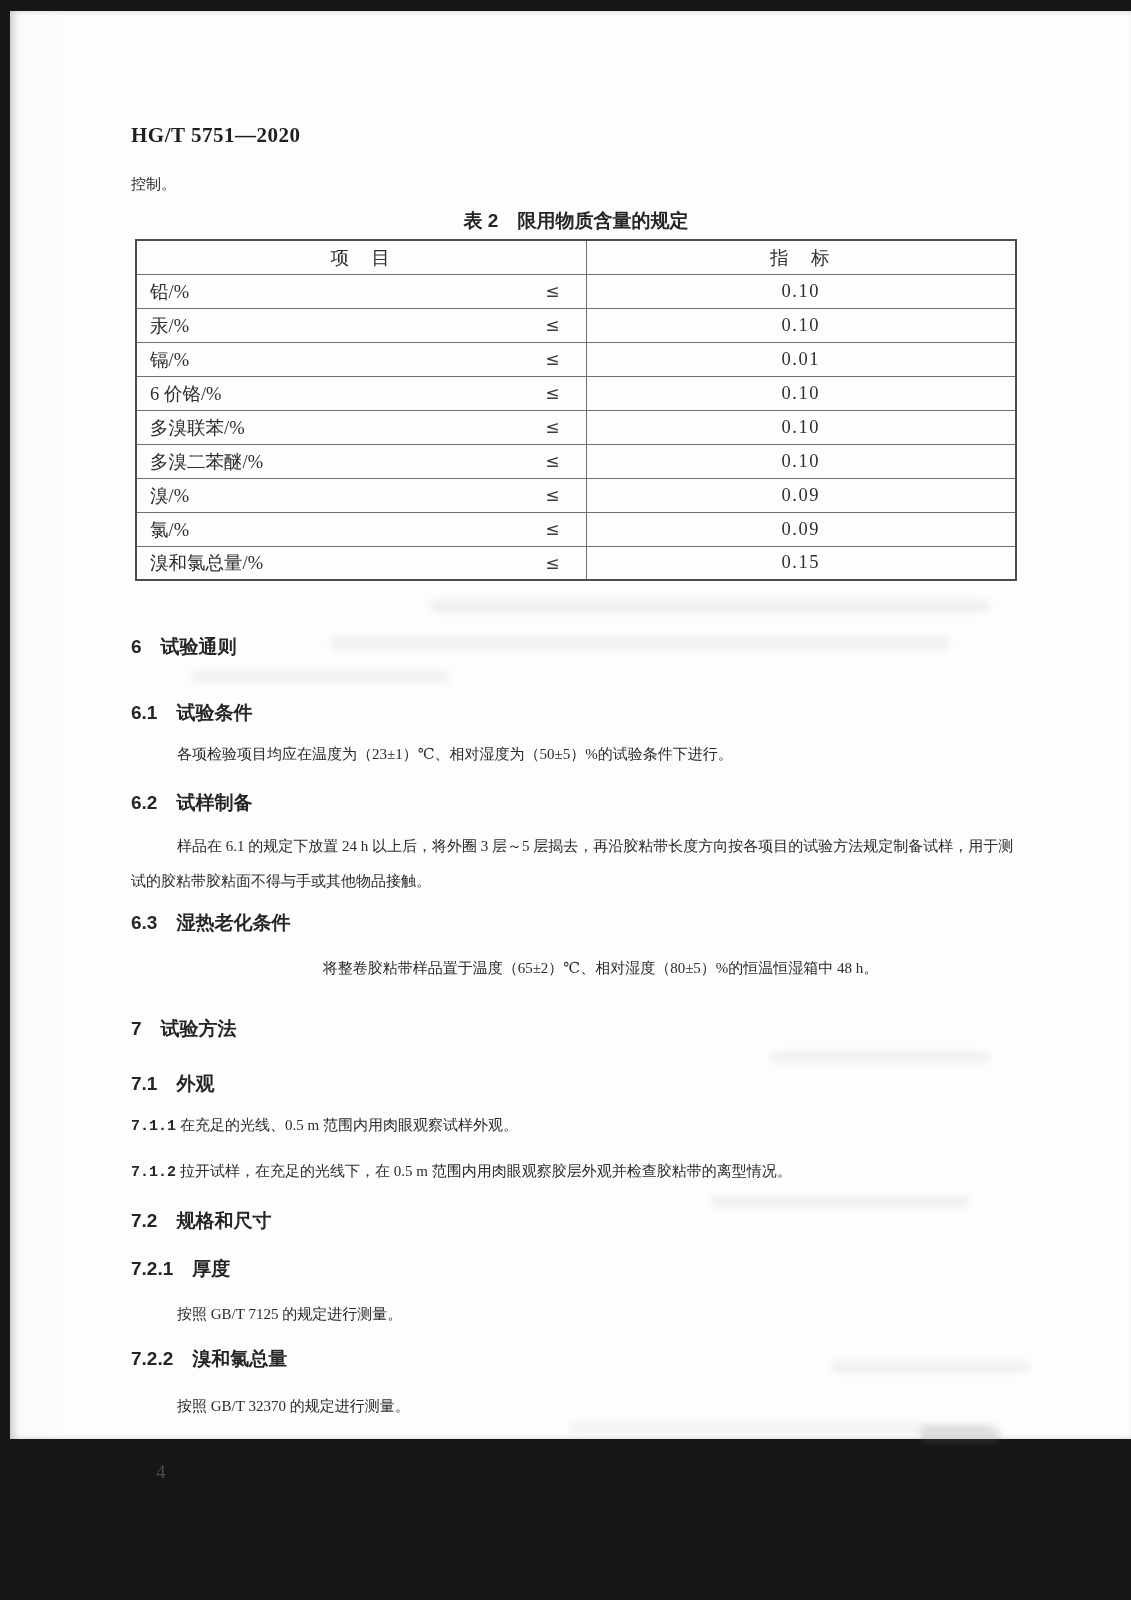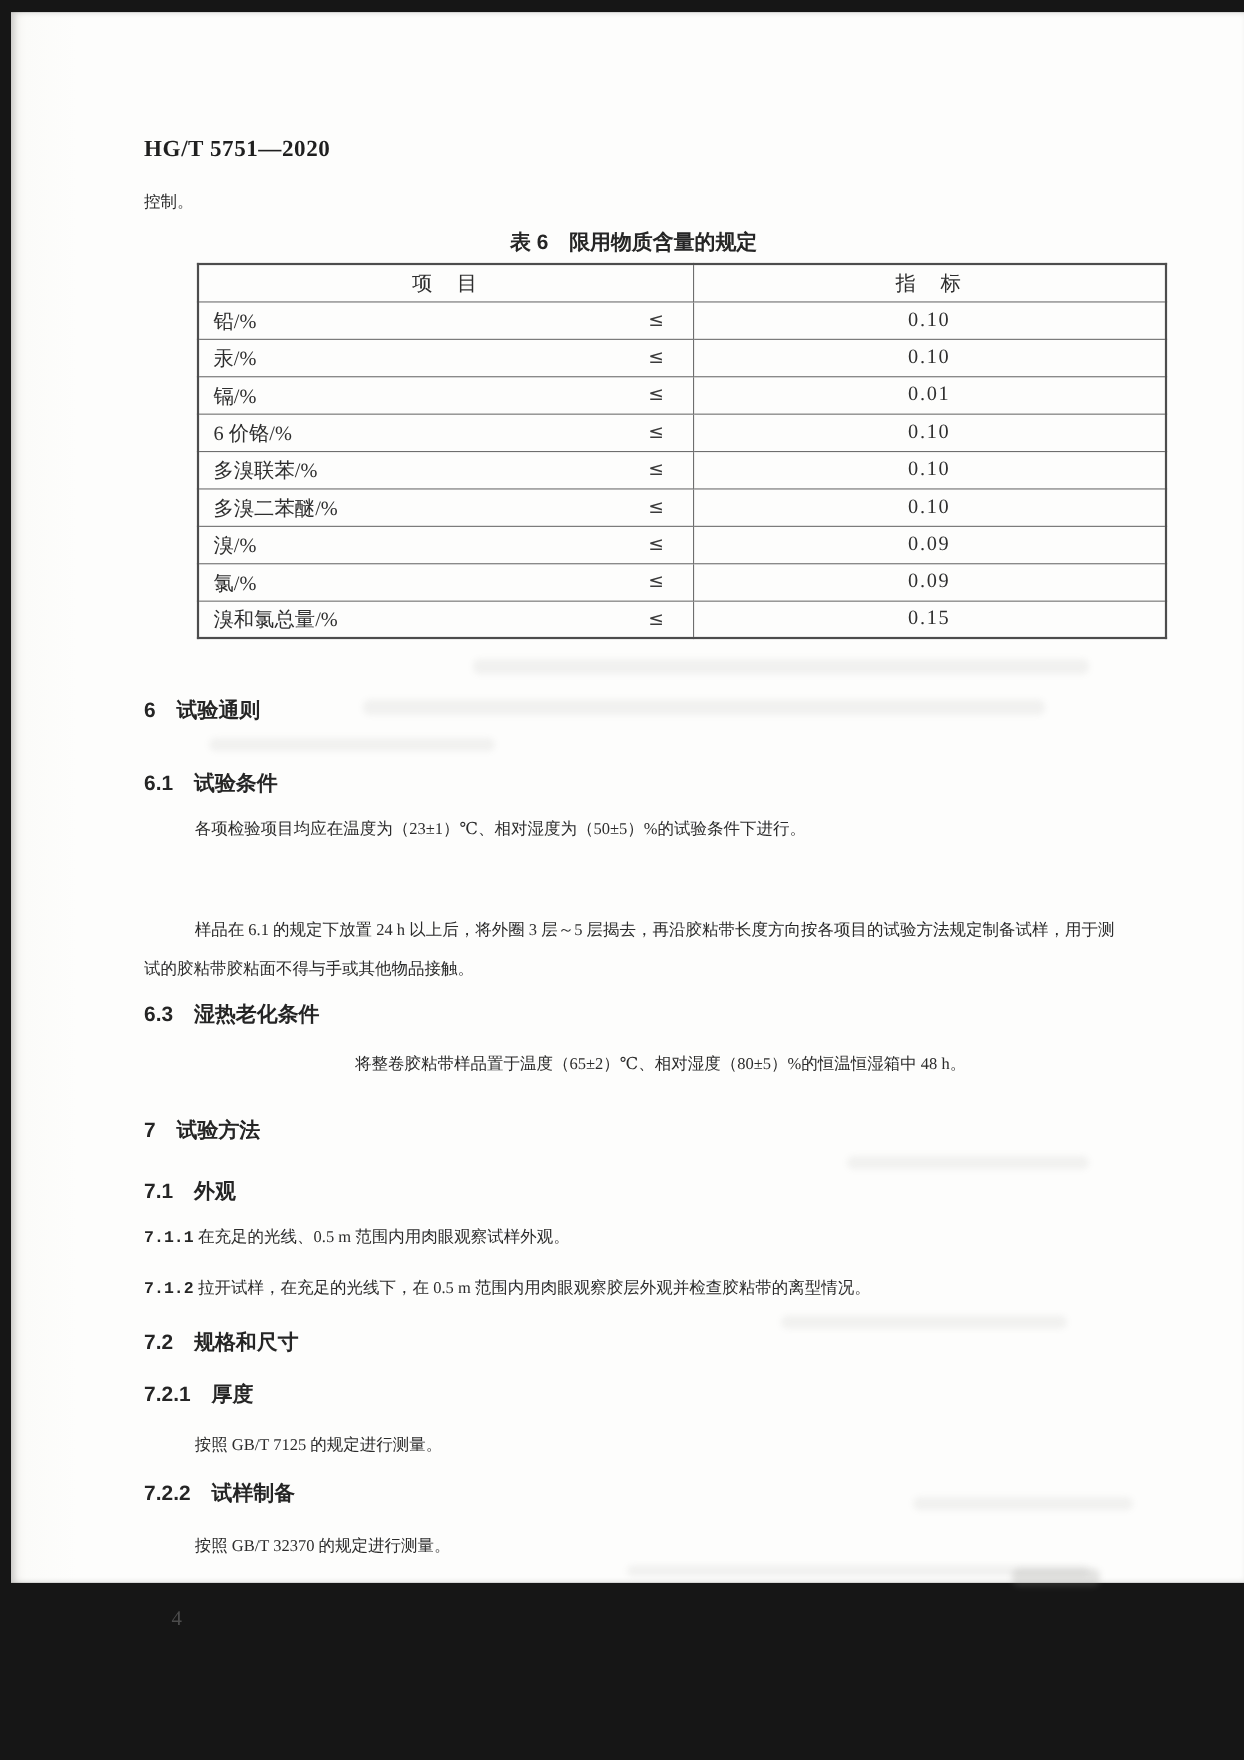--- a/index.html
+++ b/index.html
@@ -31,21 +31,20 @@
   .np .np-num {
     font-family:Liberation Mono, monospace;
     font-weight:700; margin-right:4px; color:#252525;
   }
   table.t6 {
     position:absolute; left:125px; top:228px;
     width:882px; border-collapse:collapse;
     font-family:"Liberation Serif","DejaVu Serif",serif;
     font-size:18.5px; color:#2e2e2e;
     border:2px solid #4d4d4d;
-    margin-left:44px;
   }
   table.t6 th, table.t6 td {
     border-top:1px solid #6e6e6e;
     height:34px; box-sizing:border-box; padding:0;
     font-weight:normal;
   }
   table.t6 .col-item { width:450px; border-right:1px solid #6e6e6e; }
   table.t6 th { text-align:center; letter-spacing:2px; }
   .cell-item { display:flex; justify-content:space-between; align-items:center;
                padding:0 26px 0 13px; }
@@ -66,21 +65,21 @@
   <div class="smudge" style="left:760px; top:1040px; width:220px; height:12px;"></div>
   <div class="smudge" style="left:700px; top:1185px; width:260px; height:12px;"></div>
   <div class="smudge" style="left:820px; top:1350px; width:200px; height:12px;"></div>
   <div class="smudge" style="left:560px; top:1412px; width:420px; height:10px;"></div>
   <div class="smudge" style="left:910px; top:1415px; width:80px; height:16px; opacity:0.22;"></div>
 
   <div class="blk std-code" style="top:112px;">HG/T 5751—2020</div>
 
   <div class="blk serif" style="top:160px;">控制。</div>
 
-  <div class="blk hei caption" style="top:196px; left:125px; width:882px;">表 6　限用物质含量的规定</div>
+  <div class="blk hei caption" style="top:196px; left:125px; width:882px;">表 2　限用物质含量的规定</div>
 
   <table class="t6">
     <thead>
       <tr>
         <th class="col-item">项　目</th>
         <th>指　标</th>
       </tr>
     </thead>
     <tbody>
       <tr>
@@ -164,36 +163,37 @@
           </td>
         <td class="cell-val">0.15</td>
       </tr>
     </tbody>
   </table>
 
   <div class="blk hei" style="top:622px;">6　试验通则</div>
   <div class="blk hei" style="top:688px;">6.1　试验条件</div>
   <div class="blk serif para" style="top:726px;">各项检验项目均应在温度为（23±1）℃、相对湿度为（50±5）%的试验条件下进行。</div>
 
+  <div class="blk hei" style="top:778px;">6.2　试样制备</div>
   <div class="blk serif para" style="top:818px;">样品在 6.1 的规定下放置 24 h 以上后，将外圈 3 层～5 层揭去，再沿胶粘带长度方向按各项目的试验方法规定制备试样，用于测试的胶粘带胶粘面不得与手或其他物品接触。</div>
 
   <div class="blk hei" style="top:898px;">6.3　湿热老化条件</div>
   <div class="blk serif para" style="top:940px;text-align:center;">将整卷胶粘带样品置于温度（65±2）℃、相对湿度（80±5）%的恒温恒湿箱中 48 h。</div>
 
   <div class="blk hei" style="top:1004px;">7　试验方法</div>
   <div class="blk hei" style="top:1059px;">7.1　外观</div>
 
   <div class="blk serif np" style="top:1101px;">
     <span class="np-num">7.1.1</span><span>在充足的光线、0.5 m 范围内用肉眼观察试样外观。</span>
   </div>
   <div class="blk serif np" style="top:1147px;">
     <span class="np-num">7.1.2</span><span>拉开试样，在充足的光线下，在 0.5 m 范围内用肉眼观察胶层外观并检查胶粘带的离型情况。</span>
   </div>
 
   <div class="blk hei" style="top:1196px;">7.2　规格和尺寸</div>
   <div class="blk hei" style="top:1244px;">7.2.1　厚度</div>
   <div class="blk serif para" style="top:1286px;">按照 GB/T 7125 的规定进行测量。</div>
-  <div class="blk hei" style="top:1334px;">7.2.2　试样制备</div>
+  <div class="blk hei" style="top:1334px;">7.2.2　溴和氯总量</div>
   <div class="blk serif para" style="top:1378px;">按照 GB/T 32370 的规定进行测量。</div>
 
   <div class="pageno">4</div>
 
 </div>
 
 </body></html>

